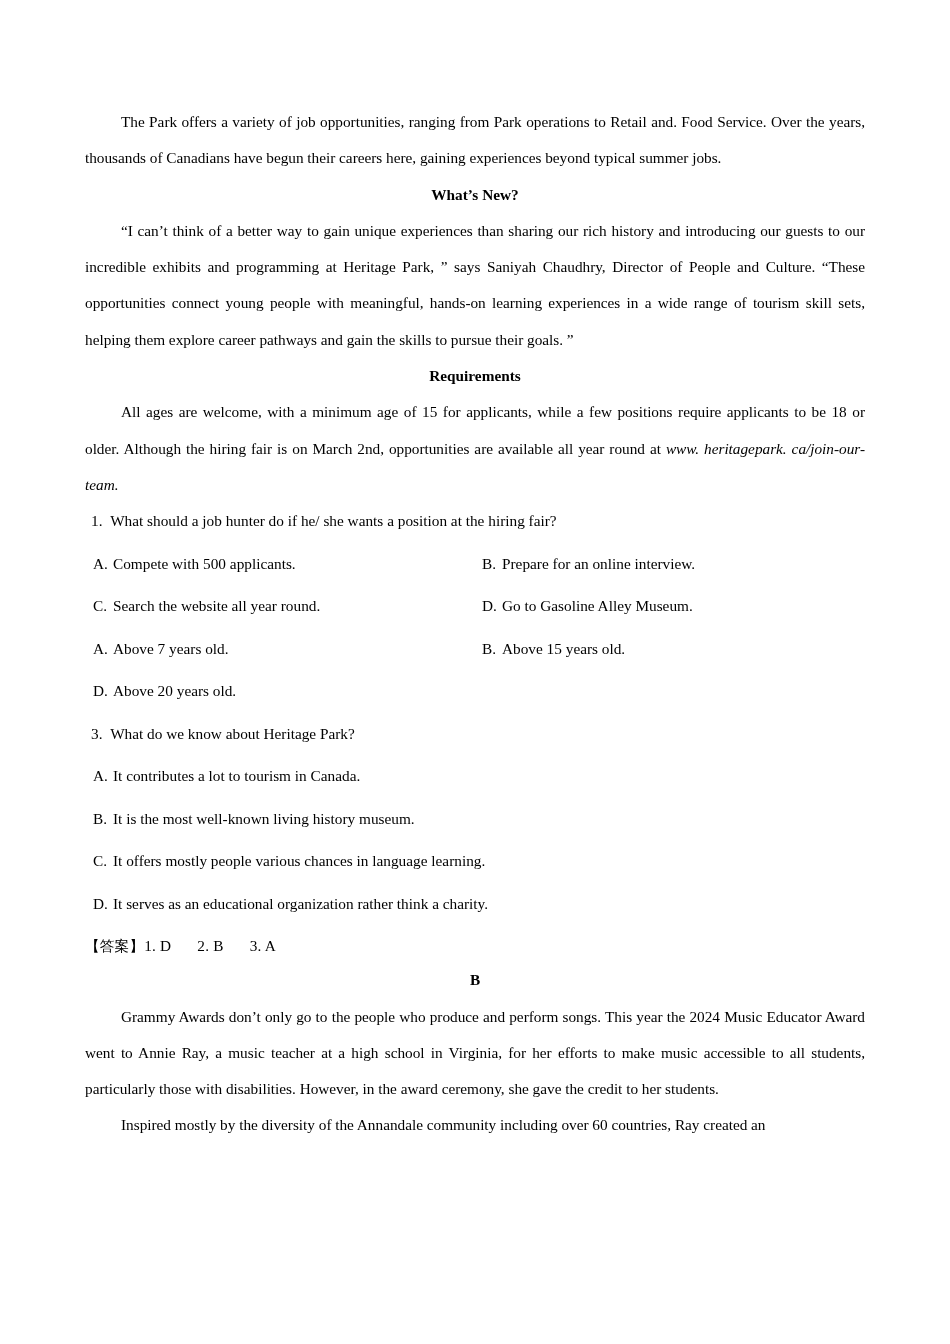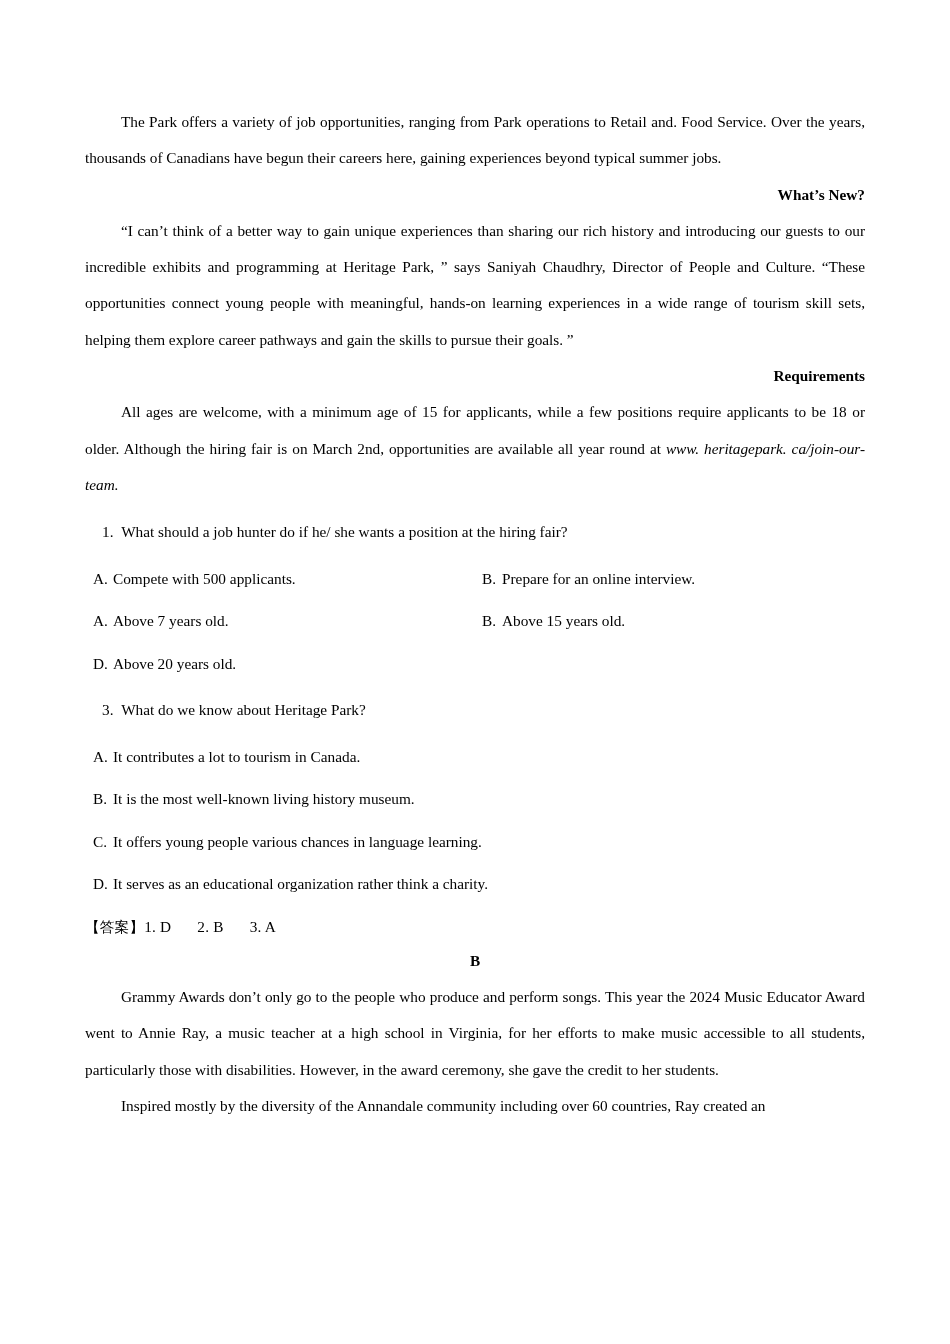--- a/index.html
+++ b/index.html
@@ -36,34 +36,34 @@
     text-indent: 36px;
     letter-spacing: -0.02px;
   }
   
 
   h3.subhead {
     margin: 0;
     font-size: 15.3px;
     line-height: 36.3px;
     font-weight: bold;
-    text-align: right;
+    text-align: center;
   }
 
   .section-letter {
     margin: 0;
     font-size: 15.3px;
     line-height: 36.3px;
     font-weight: bold;
     text-align: center;
   }
 
   
   .q-line {
-    margin: 12px;
+    margin: 1px;
     font-size: 15.3px;
     line-height: 34.5px;
     text-align: left;
     padding-left: 5px;
   }
   .opt-row {
     display: flex;
     margin: 8px;
     font-size: 15.3px;
     line-height: 34.5px;
@@ -114,40 +114,44 @@
     <h3 class="subhead">Requirements</h3>
 
     <p class="para"><span>All ages are welcome, with a minimum age of 15 for applicants, while a few positions require applicants to be 18 or older. Although the hiring fair is on March 2nd, opportunities are available all year round at </span><i class="url">www. heritagepark. ca/join-our-team</i><i class="url">.</i></p>
 
     <p class="q-line"><span>1.</span>&nbsp;&nbsp;<span>What should a job hunter do if he/ she wants a position at the hiring fair?</span></p>
 
     <div class="opt-row">
       <div class="opt-col"><span class="opt-label">A.</span><span>Compete with 500 applicants.</span></div>
       <div class="opt-col"><span class="opt-label">B.</span><span>Prepare for an online interview.</span></div>
     </div>
+    <div class="opt-row">
+      <div class="opt-col"><span class="opt-label">C.</span><span>Search the website all year round.</span></div>
+      <div class="opt-col"><span class="opt-label">D.</span><span>Go to Gasoline Alley Museum.</span></div>
+    </div>
 
 
     <div class="opt-row">
       <div class="opt-col"><span class="opt-label">A.</span><span>Above 7 years old.</span></div>
       <div class="opt-col"><span class="opt-label">B.</span><span>Above 15 years old.</span></div>
     </div>
     <div class="opt-row">
       <div class="opt-col"><span class="opt-label">D.</span><span>Above 20 years old.</span></div>
     </div>
 
     <p class="q-line"><span>3.</span>&nbsp;&nbsp;<span>What do we know about Heritage Park?</span></p>
 
     <div class="opt-row">
       <div class="opt-col single"><span class="opt-label">A.</span><span>It contributes a lot to tourism in Canada.</span></div>
     </div>
     <div class="opt-row">
       <div class="opt-col single"><span class="opt-label">B.</span><span>It is the most well-known living history museum.</span></div>
     </div>
     <div class="opt-row">
-      <div class="opt-col single"><span class="opt-label">C.</span><span>It offers young people various chances in language learning.</span></div>
+      <div class="opt-col single"><span class="opt-label">C.</span><span>It offers mostly people various chances in language learning.</span></div>
     </div>
     <div class="opt-row">
       <div class="opt-col single"><span class="opt-label">D.</span><span>It serves as an educational organization rather think a charity.</span></div>
     </div>
 
     <p class="answer-line"><span class="answer-cn">【答案】</span><span>1. D</span><span class="answer-gap"></span><span>2. B</span><span class="answer-gap"></span><span>3. A</span></p>
 
     <p class="section-letter">B</p>
 
     <p class="para">Grammy Awards don’t only go to the people who produce and perform songs. This year the 2024 Music Educator Award went to Annie Ray, a music teacher at a high school in Virginia, for her efforts to make music accessible to all students, particularly those with disabilities. However, in the award ceremony, she gave the credit to her students.</p>

